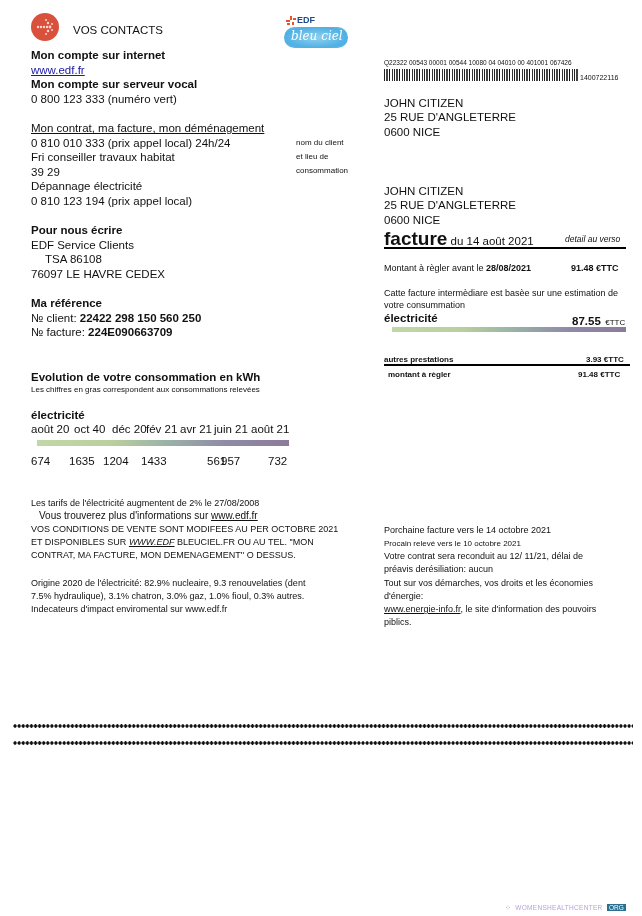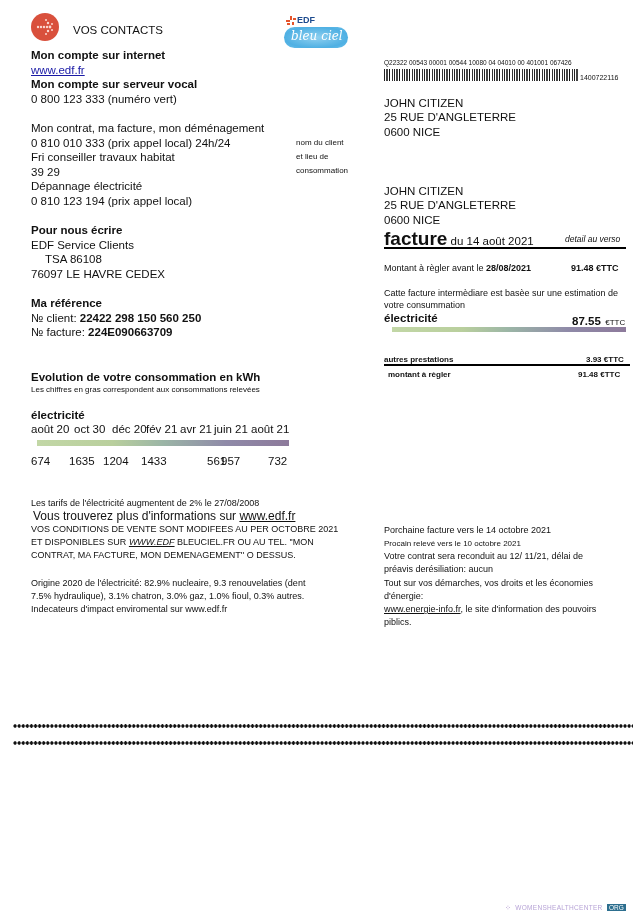--- a/index.html
+++ b/index.html
@@ -51,21 +51,21 @@
   <span class="abs b" style="left:14px;top:1px;font-size:9px;color:#1c4a8e;">EDF</span>
   <div class="abs" style="left:1px;top:13px;width:64px;height:21px;border-radius:11px;background:radial-gradient(ellipse at center,#8fd0f0 0%,#4fb0e3 70%,#6cc0ea 100%);"></div>
   <span class="abs" style="left:8px;top:15px;font-family:'DejaVu Serif',serif;font-style:italic;font-size:12px;color:#fff;">bleu ciel</span>
 </div>
 
 <div class="abs t b" style="left:31px;top:48px;">Mon compte sur internet</div>
 <a class="abs t link" style="left:31px;top:63px;">www.edf.fr</a>
 <div class="abs t b" style="left:31px;top:77px;">Mon compte sur serveur vocal</div>
 <div class="abs t" style="left:31px;top:92px;">0 800 123 333 (numéro vert)</div>
 
-<div class="abs t" style="left:31px;top:121px;">Mon contrat, ma facture, mon déménagement</div>
+<div class="abs t" style="left:31px;top:121px;text-decoration:underline;">Mon contrat, ma facture, mon déménagement</div>
 <div class="abs t" style="left:31px;top:136px;">0 810 010 333 (prix appel local) 24h/24</div>
 <div class="abs t" style="left:31px;top:150px;">Fri conseiller travaux habitat</div>
 <div class="abs t" style="left:31px;top:165px;">39 29</div>
 <div class="abs t" style="left:31px;top:179px;">Dépannage électricité</div>
 <div class="abs t" style="left:31px;top:194px;">0 810 123 194 (prix appel local)</div>
 
 <div class="abs xs" style="left:296px;top:137px;">nom du client</div>
 <div class="abs xs" style="left:296px;top:151px;">et lieu de</div>
 <div class="abs xs" style="left:296px;top:165px;">consommation</div>
 
@@ -119,40 +119,40 @@
 <div class="abs rule" style="left:384px;top:364px;width:246px;height:2px;"></div>
 <div class="abs xs b" style="left:388px;top:369px;">montant à règler</div>
 <div class="abs xs b" style="left:578px;top:369px;">91.48  €TTC</div>
 
 <div class="abs t b" style="left:31px;top:370px;">Evolution de votre consommation en kWh</div>
 <div class="abs xs" style="left:31px;top:384px;">Les chiffres en gras correspondent aux consommations  relevées</div>
 <div class="abs t b" style="left:31px;top:408px;">électricité</div>
 
 <div class="abs t" style="left:31px;top:422px;width:262px;">
   <span class="abs" style="left:0px;">août 20</span>
-  <span class="abs" style="left:43px;">oct 30</span>
+  <span class="abs" style="left:43px;">oct 40</span>
   <span class="abs" style="left:81px;">déc 20</span>
   <span class="abs" style="left:115px;">fév 21</span>
   <span class="abs" style="left:149px;">avr 21</span>
   <span class="abs" style="left:183px;">juin 21</span>
   <span class="abs" style="left:220px;">août 21</span>
 </div>
 <div class="abs gradbar" style="left:37px;top:440px;width:252px;"></div>
 <div class="abs t" style="left:31px;top:454px;width:262px;">
   <span class="abs" style="left:0px;">674</span>
   <span class="abs" style="left:38px;">1635</span>
   <span class="abs" style="left:72px;">1204</span>
   <span class="abs" style="left:110px;">1433</span>
   <span class="abs" style="left:148px;margin-left:28px;">561</span>
   <span class="abs" style="left:190px;">957</span>
   <span class="abs" style="left:237px;">732</span>
 </div>
 
 <div class="abs sm" style="left:31px;top:497px;">Les tarifs de l'électricité augmentent de 2% le 27/08/2008</div>
-<div class="abs t" style="left:33px;top:509px;font-size:12px;">
+<div class="abs t" style="left:39px;top:509px;font-size:10px;">
   <span>Vous trouverez plus d'informations sur </span><a class="ul" style="color:#111;">www.edf.fr</a>
 </div>
 <div class="abs sm" style="left:31px;top:523px;">VOS CONDITIONS DE VENTE SONT MODIFEES AU PER OCTOBRE 2021</div>
 <div class="abs sm" style="left:31px;top:536px;">
   <span>ET DISPONIBLES SUR </span><a class="ul" style="color:#111;font-style:italic;">WWW.EDF</a><span> BLEUCIEL.FR OU AU TEL. ''MON</span>
 </div>
 <div class="abs sm" style="left:31px;top:549px;">CONTRAT, MA FACTURE, MON DEMENAGEMENT'' O DESSUS.</div>
 
 <div class="abs sm" style="left:31px;top:577px;">Origine 2020 de l'électricité: 82.9% nucleaire, 9.3 renouvelaties (dent</div>
 <div class="abs sm" style="left:31px;top:590px;">7.5% hydraulique), 3.1% chatron, 3.0% gaz, 1.0% fioul, 0.3% autres.</div>

